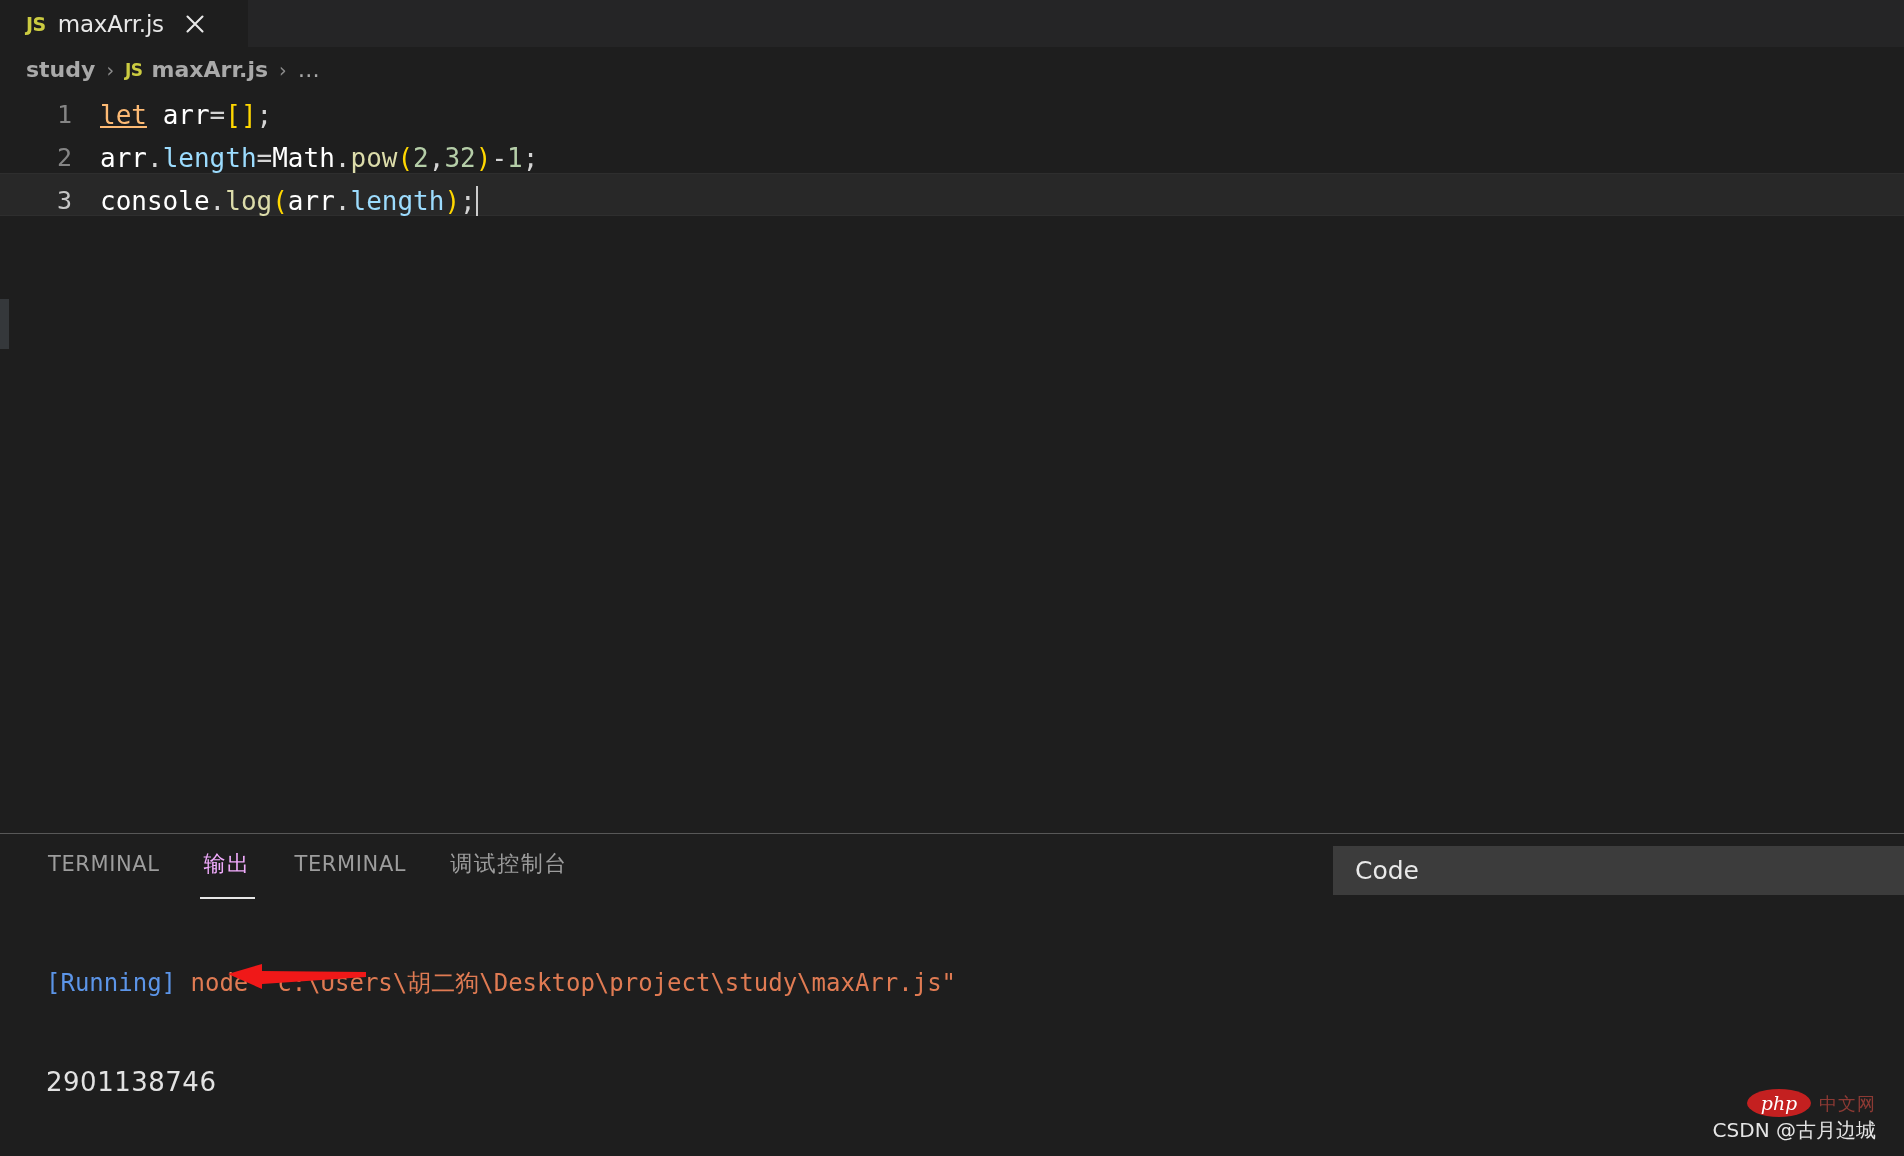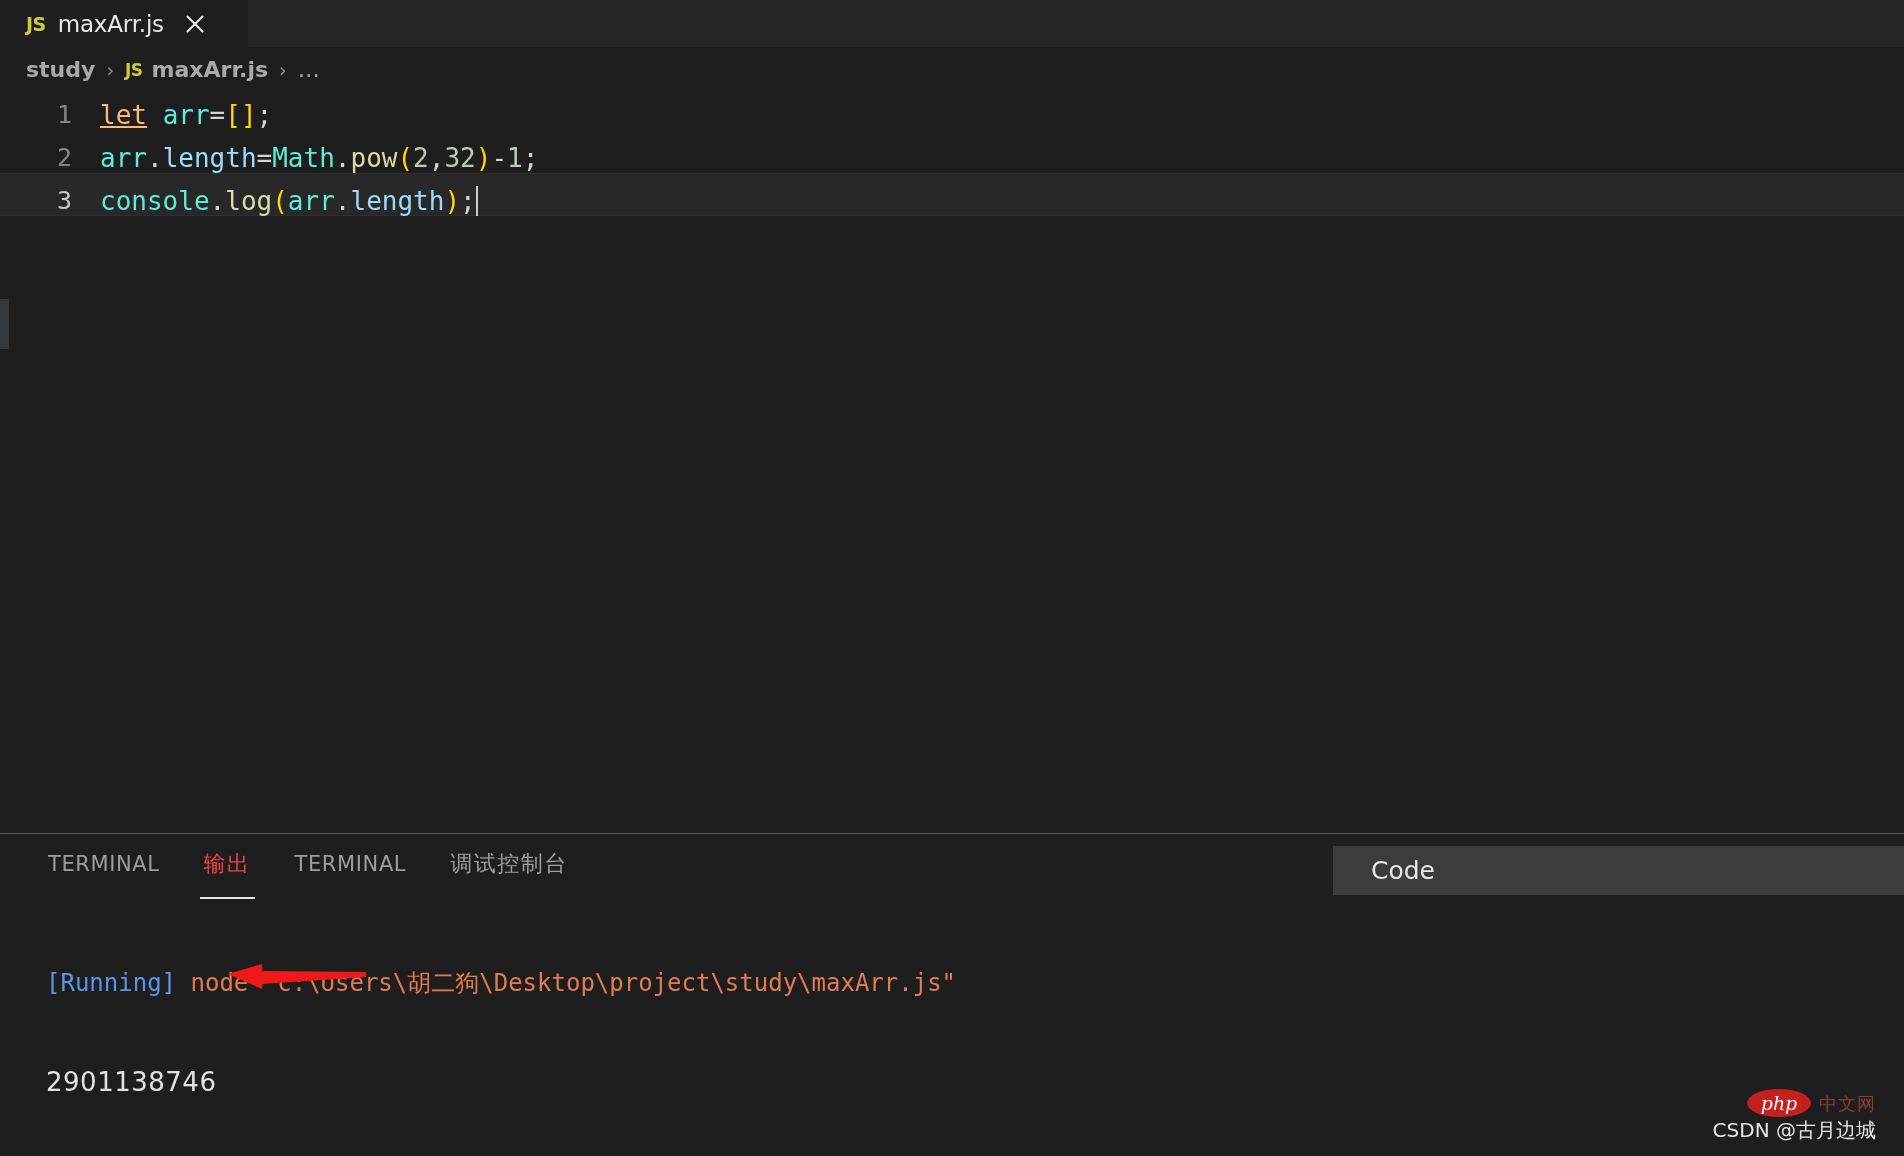--- a/index.html
+++ b/index.html
@@ -132,21 +132,21 @@
     box-sizing: border-box;
     color: #858585;
     font-family: "DejaVu Sans Mono", monospace;
     font-size: 25px;
   }
   .ln.cur { color: #c6c6c6; }
   .code-text { letter-spacing: 0px; }
 
   
   .t-kw      { color: #fdba74; text-decoration: underline; }
-  .t-var     { color: #5eead4; }
+  .t-var     { color: #ffffff; }
   .t-op      { color: #d4d4d4; }
   .t-punct   { color: #ffd700; }
   .t-func    { color: #dcdcaa; }
   .t-num     { color: #b5cea8; }
   .t-prop    { color: #9cdcfe; }
 
   .caret {
     display: inline-block;
     width: 2px;
     height: 30px;
@@ -188,41 +188,41 @@
     position: relative;
     margin-right: 44px;
     font-size: 21px;
     letter-spacing: 0.6px;
     color: #9d9d9d;
     font-family: "DejaVu Sans", sans-serif;
     padding-bottom: 4px;
     white-space: nowrap;
   }
   .ptab.cjk { letter-spacing: 1.5px; font-size: 22px; }
-  .ptab.active { color: #ef4444; }
+  .ptab.active { color: #f0abfc; }
   .ptab.active::after {
     content: "";
     position: absolute;
     left: -4px;
     right: -4px;
     bottom: -16px;
     height: 2px;
     background: #e7e7e7;
   }
 
   .code-select {
     position: absolute;
     right: 0px;
     top: 12px;
     width: 571px;
     height: 49px;
     background: #3c3c3c;
     display: flex;
     align-items: center;
-    padding-left: 38px;
+    padding-left: 22px;
     box-sizing: border-box;
     font-size: 25px;
     color: #e9e9e9;
     font-family: "DejaVu Sans", sans-serif;
   }
 
   .panel-output {
     position: absolute;
     left: 0;
     top: 72px;

